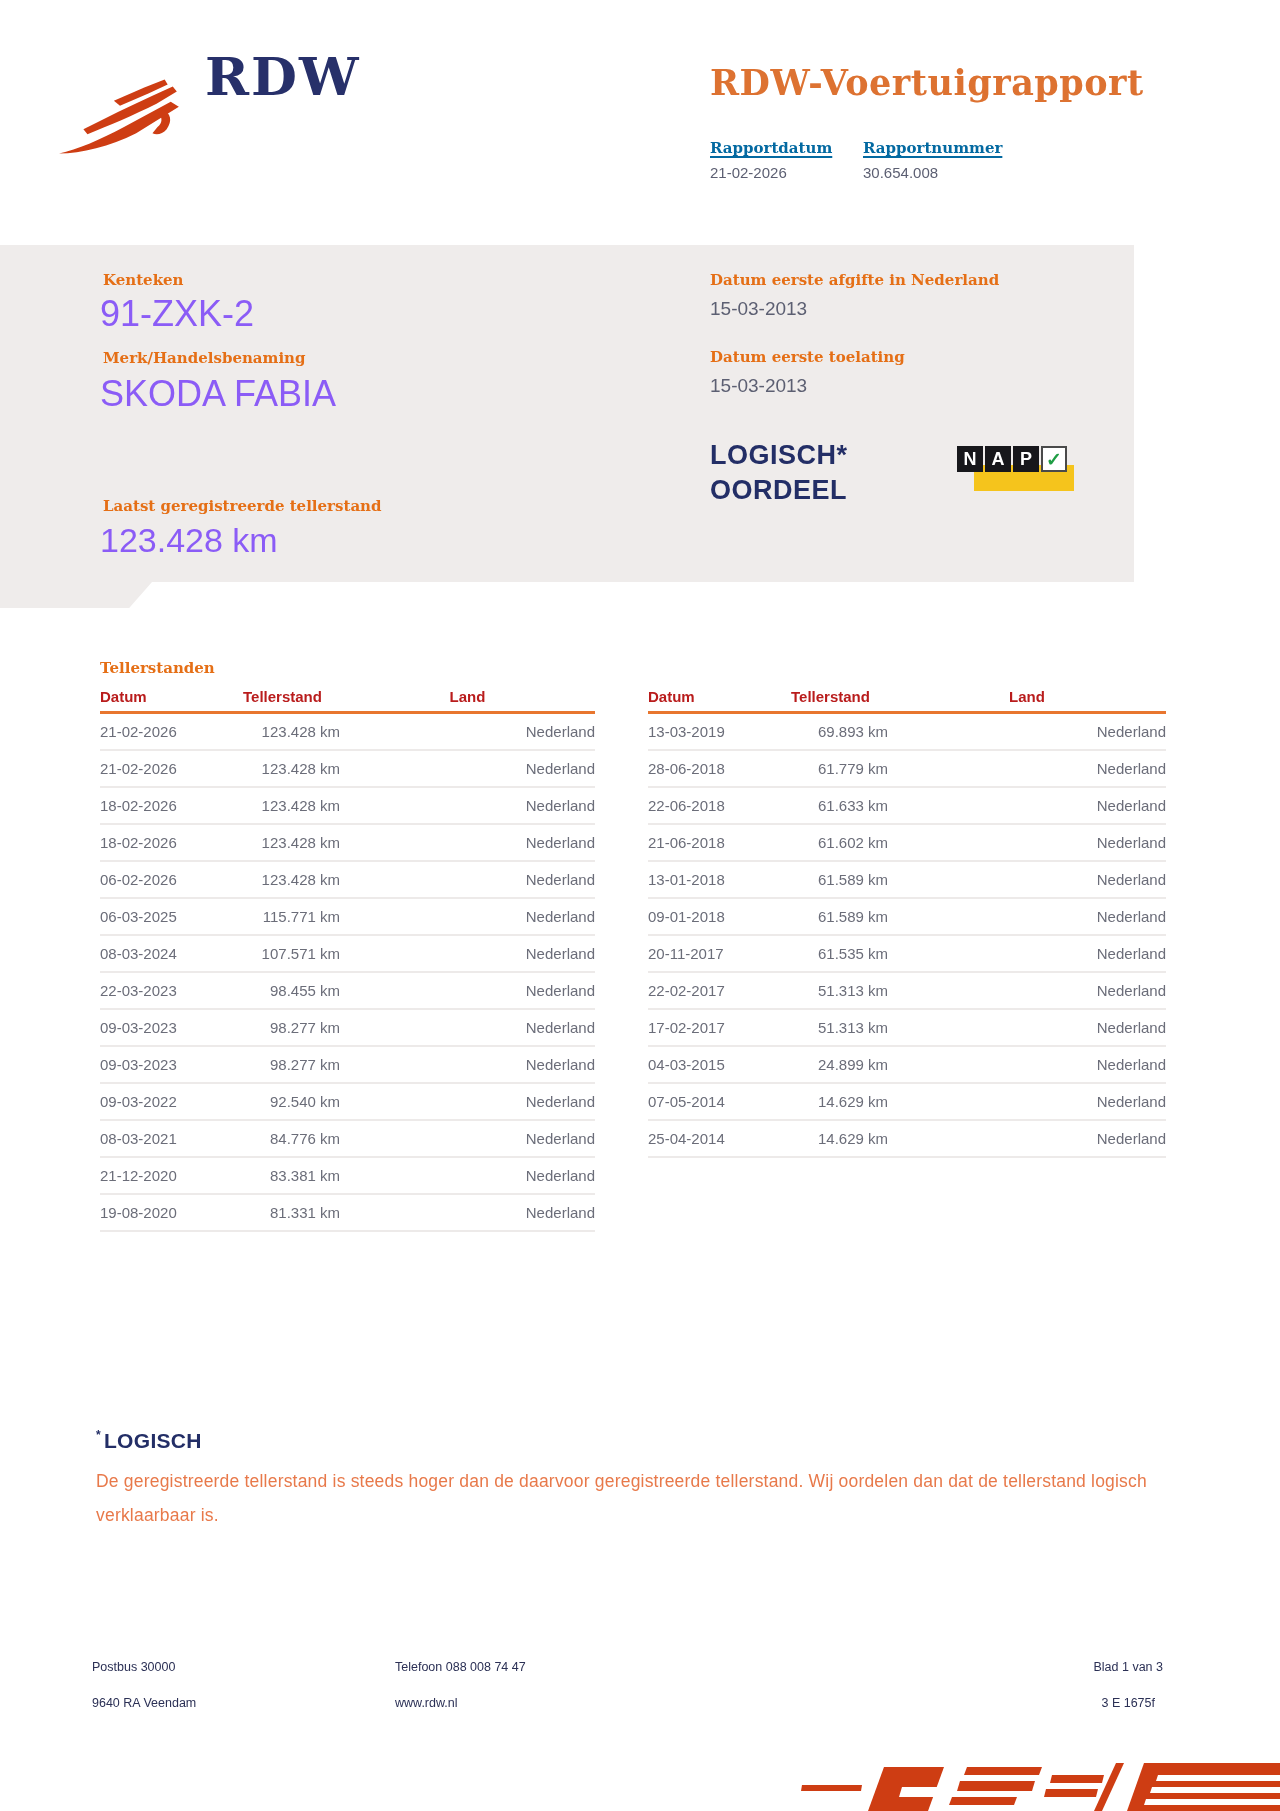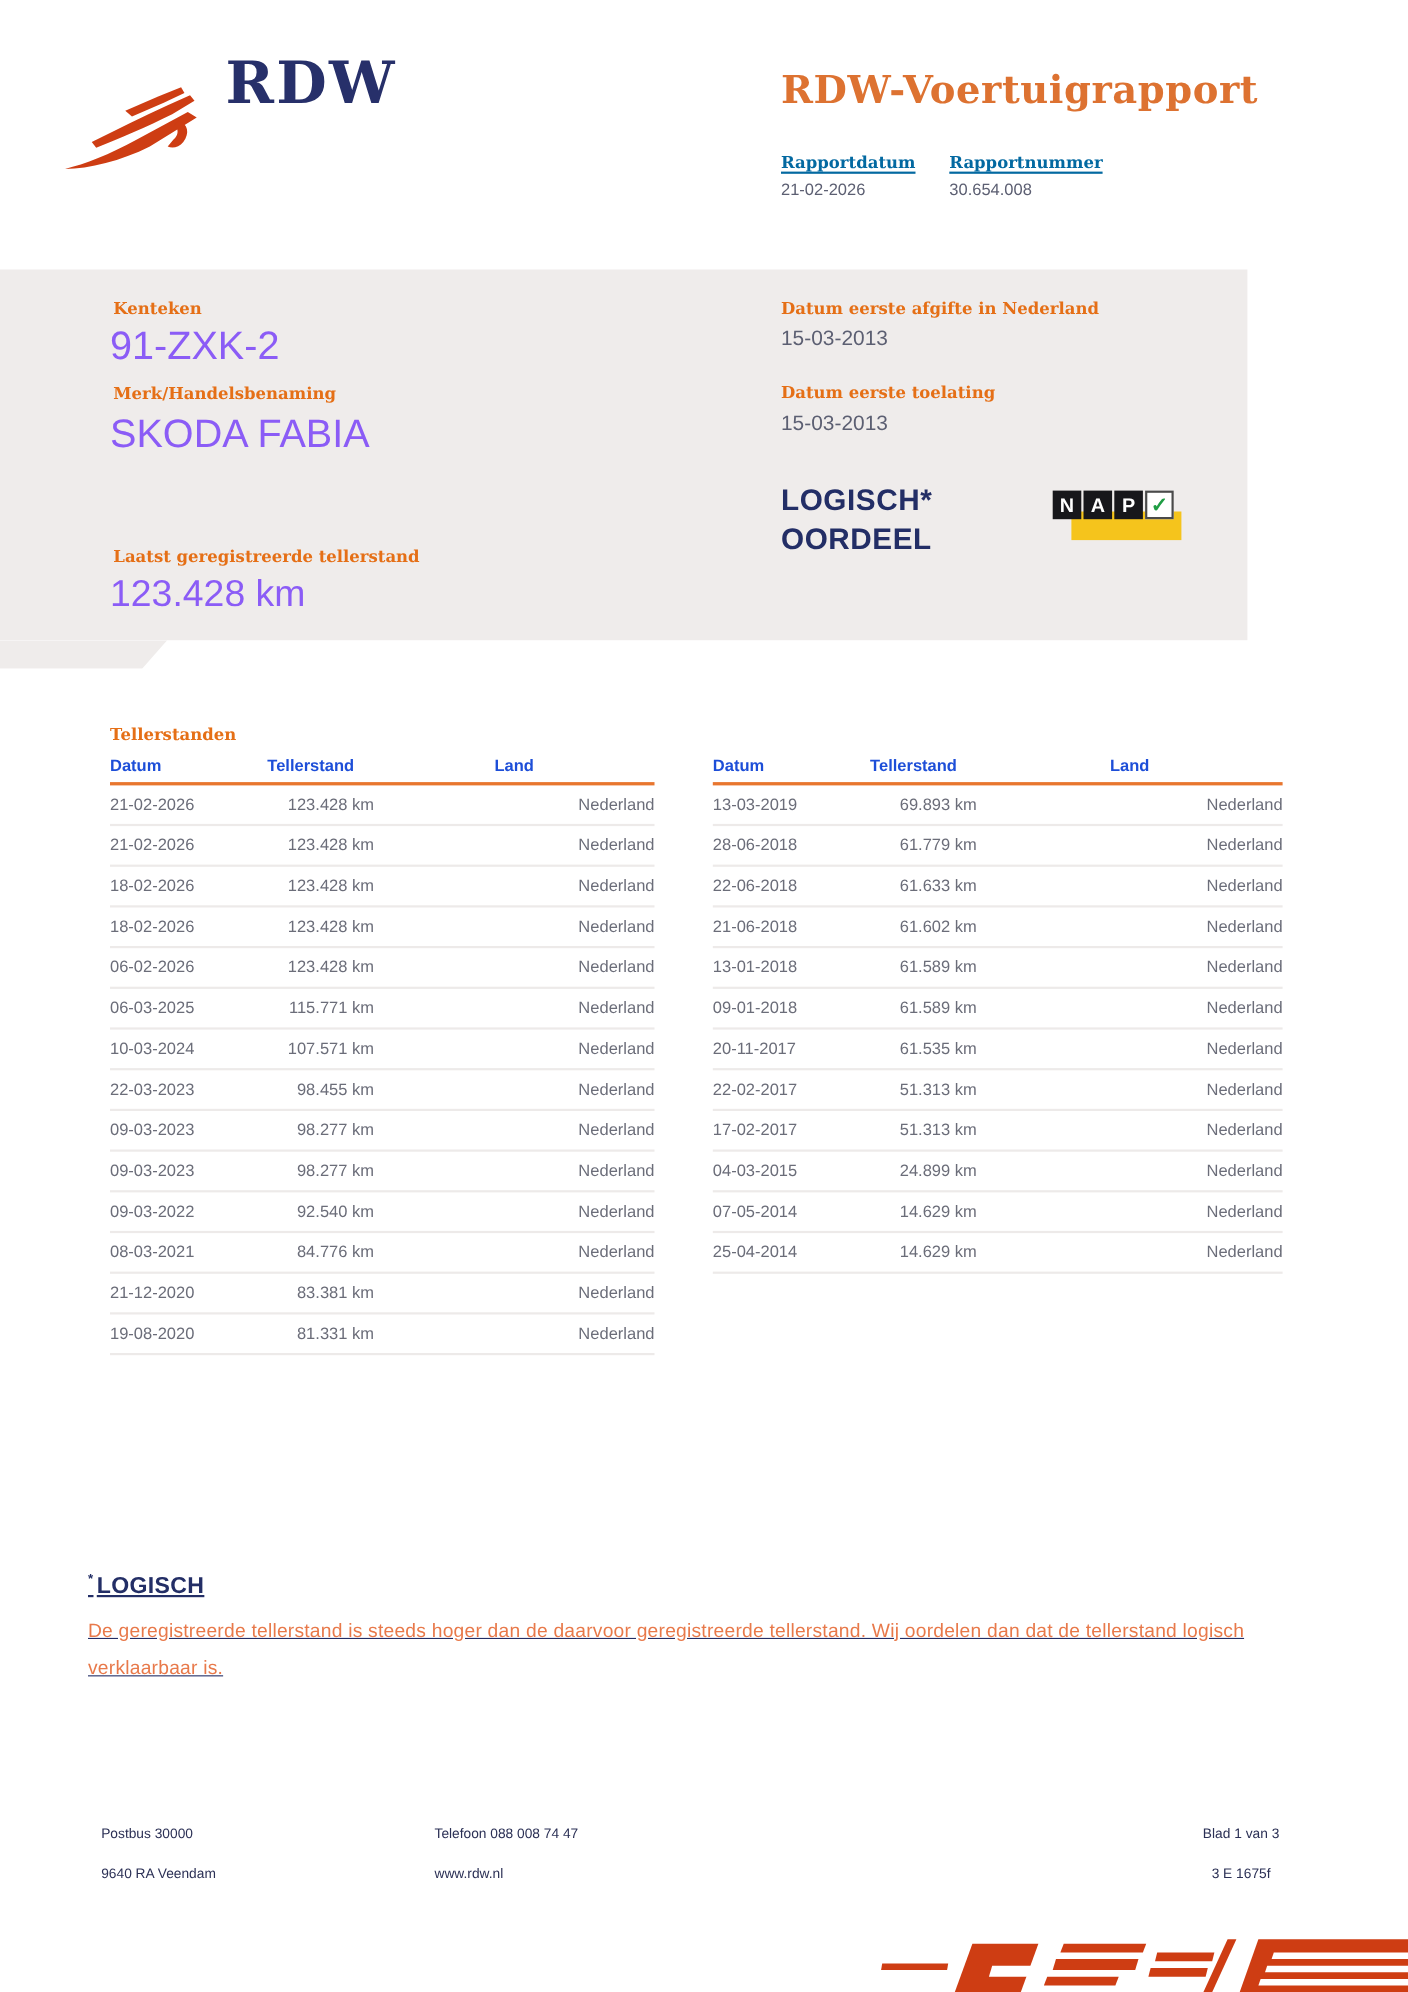--- a/index.html
+++ b/index.html
@@ -41,29 +41,29 @@
   .nap-check{width:22px;height:22px;background:#fff;border:2px solid #4a4a4a;color:#1f9d44;
              font-size:19px;font-weight:bold;display:flex;align-items:center;justify-content:center;}
 
   
   .section-title{position:absolute;left:100px;top:659px;font-family:"DejaVu Serif",serif;
                  font-weight:700;font-size:15px;color:#e56f16;}
   .tables{position:absolute;left:100px;top:688px;width:1066px;display:flex;justify-content:space-between;}
   .mtable{width:495px;}
   .mtable.right{width:518px;}
   .t-head{display:grid;grid-template-columns:143px 97px 1fr;font-weight:bold;font-size:15px;
-          color:#1d4ed8;padding-bottom:6px;border-bottom:3px solid #e8762f;}
+          color:#b91c1c;padding-bottom:6px;border-bottom:3px solid #e8762f;}
   .t-head .cell-land{text-align:center;}
   .t-row{display:grid;grid-template-columns:143px 97px 1fr;height:35px;align-items:center;
          font-size:15px;color:#6b6d79;border-bottom:2px solid #edeae9;}
   .cell-km{text-align:right;}
   .cell-land{text-align:right;}
 
   
-  .explanation{position:absolute;left:80px;top:1428px;width:1075px;text-decoration:underline;}
+  .explanation{position:absolute;left:96px;top:1428px;width:1075px;}
   .exp-title{font-size:21px;font-weight:bold;color:#232e66;letter-spacing:.3px;}
   .exp-title sup{font-size:12px;vertical-align:9px;margin-right:3px;}
   .exp-body{margin-top:11px;font-size:17.5px;line-height:34px;color:#e8794a;letter-spacing:.2px;}
 
   
   .footer{position:absolute;left:92px;top:1660px;width:1071px;display:grid;
           grid-template-columns:303px 1fr auto;row-gap:22px;font-size:12.5px;color:#2b3055;}
   .footer .right{text-align:center;}
 
   
@@ -164,21 +164,21 @@
           <span class="cell-date">06-02-2026</span>
           <span class="cell-km">123.428 km</span>
           <span class="cell-land">Nederland</span>
         </div>
         <div class="t-row">
           <span class="cell-date">06-03-2025</span>
           <span class="cell-km">115.771 km</span>
           <span class="cell-land">Nederland</span>
         </div>
         <div class="t-row">
-          <span class="cell-date">10-03-2024</span>
+          <span class="cell-date">08-03-2024</span>
           <span class="cell-km">107.571 km</span>
           <span class="cell-land">Nederland</span>
         </div>
         <div class="t-row">
           <span class="cell-date">22-03-2023</span>
           <span class="cell-km">98.455 km</span>
           <span class="cell-land">Nederland</span>
         </div>
         <div class="t-row">
           <span class="cell-date">09-03-2023</span>

